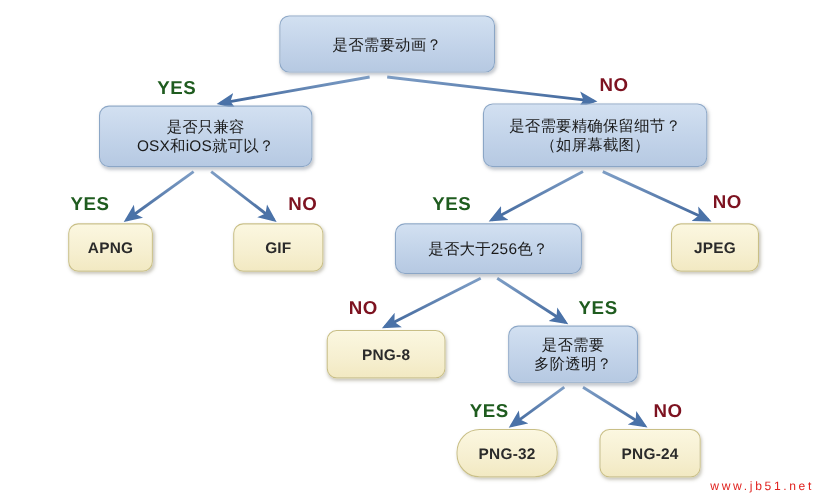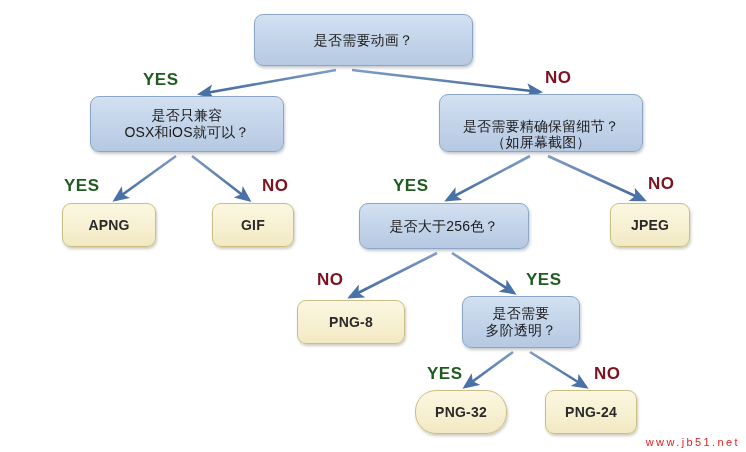--- a/index.html
+++ b/index.html
@@ -117,32 +117,32 @@
         <line x1="530" y1="156" x2="447" y2="200"></line>
         <line x1="548" y1="156" x2="644" y2="200"></line>
         <line x1="437" y1="253" x2="350" y2="297"></line>
         <line x1="452" y1="253" x2="514" y2="293"></line>
         <line x1="513" y1="352" x2="465" y2="387"></line>
         <line x1="530" y1="352" x2="586" y2="387"></line>
       </g>
   </svg>
 
   <div id="nodes-layer">
-      <div class="node decision" style="left: 254px; top: 14px; width: 219px; height: 52px;">
+      <div class="node decision" style="left: 254px; top: 14px; width: 196px; height: 52px;">
         <span class="txt">是否需要动画？</span>
       </div>
       <div class="node decision" style="left: 90px; top: 96px; width: 194px; height: 56px;">
         <span class="txt">是否只兼容
 OSX和iOS就可以？</span>
       </div>
-      <div class="node decision" style="left: 439px; top: 94px; width: 204px; height: 58px; align-items: flex-end;">
+      <div class="node decision" style="left: 439px; top: 94px; width: 204px; height: 58px;">
         <span class="txt">是否需要精确保留细节？
 （如屏幕截图）</span>
       </div>
-      <div class="node leaf" style="left: 62px; top: 203px; width: 94px; height: 44px;">
+      <div class="node leaf" style="left: 62px; top: 203px; width: 77px; height: 44px;">
         <span class="txt">APNG</span>
       </div>
       <div class="node leaf" style="left: 212px; top: 203px; width: 82px; height: 44px;">
         <span class="txt">GIF</span>
       </div>
       <div class="node decision" style="left: 359px; top: 203px; width: 170px; height: 46px;">
         <span class="txt">是否大于256色？</span>
       </div>
       <div class="node leaf" style="left: 610px; top: 203px; width: 80px; height: 44px;">
         <span class="txt">JPEG</span>

